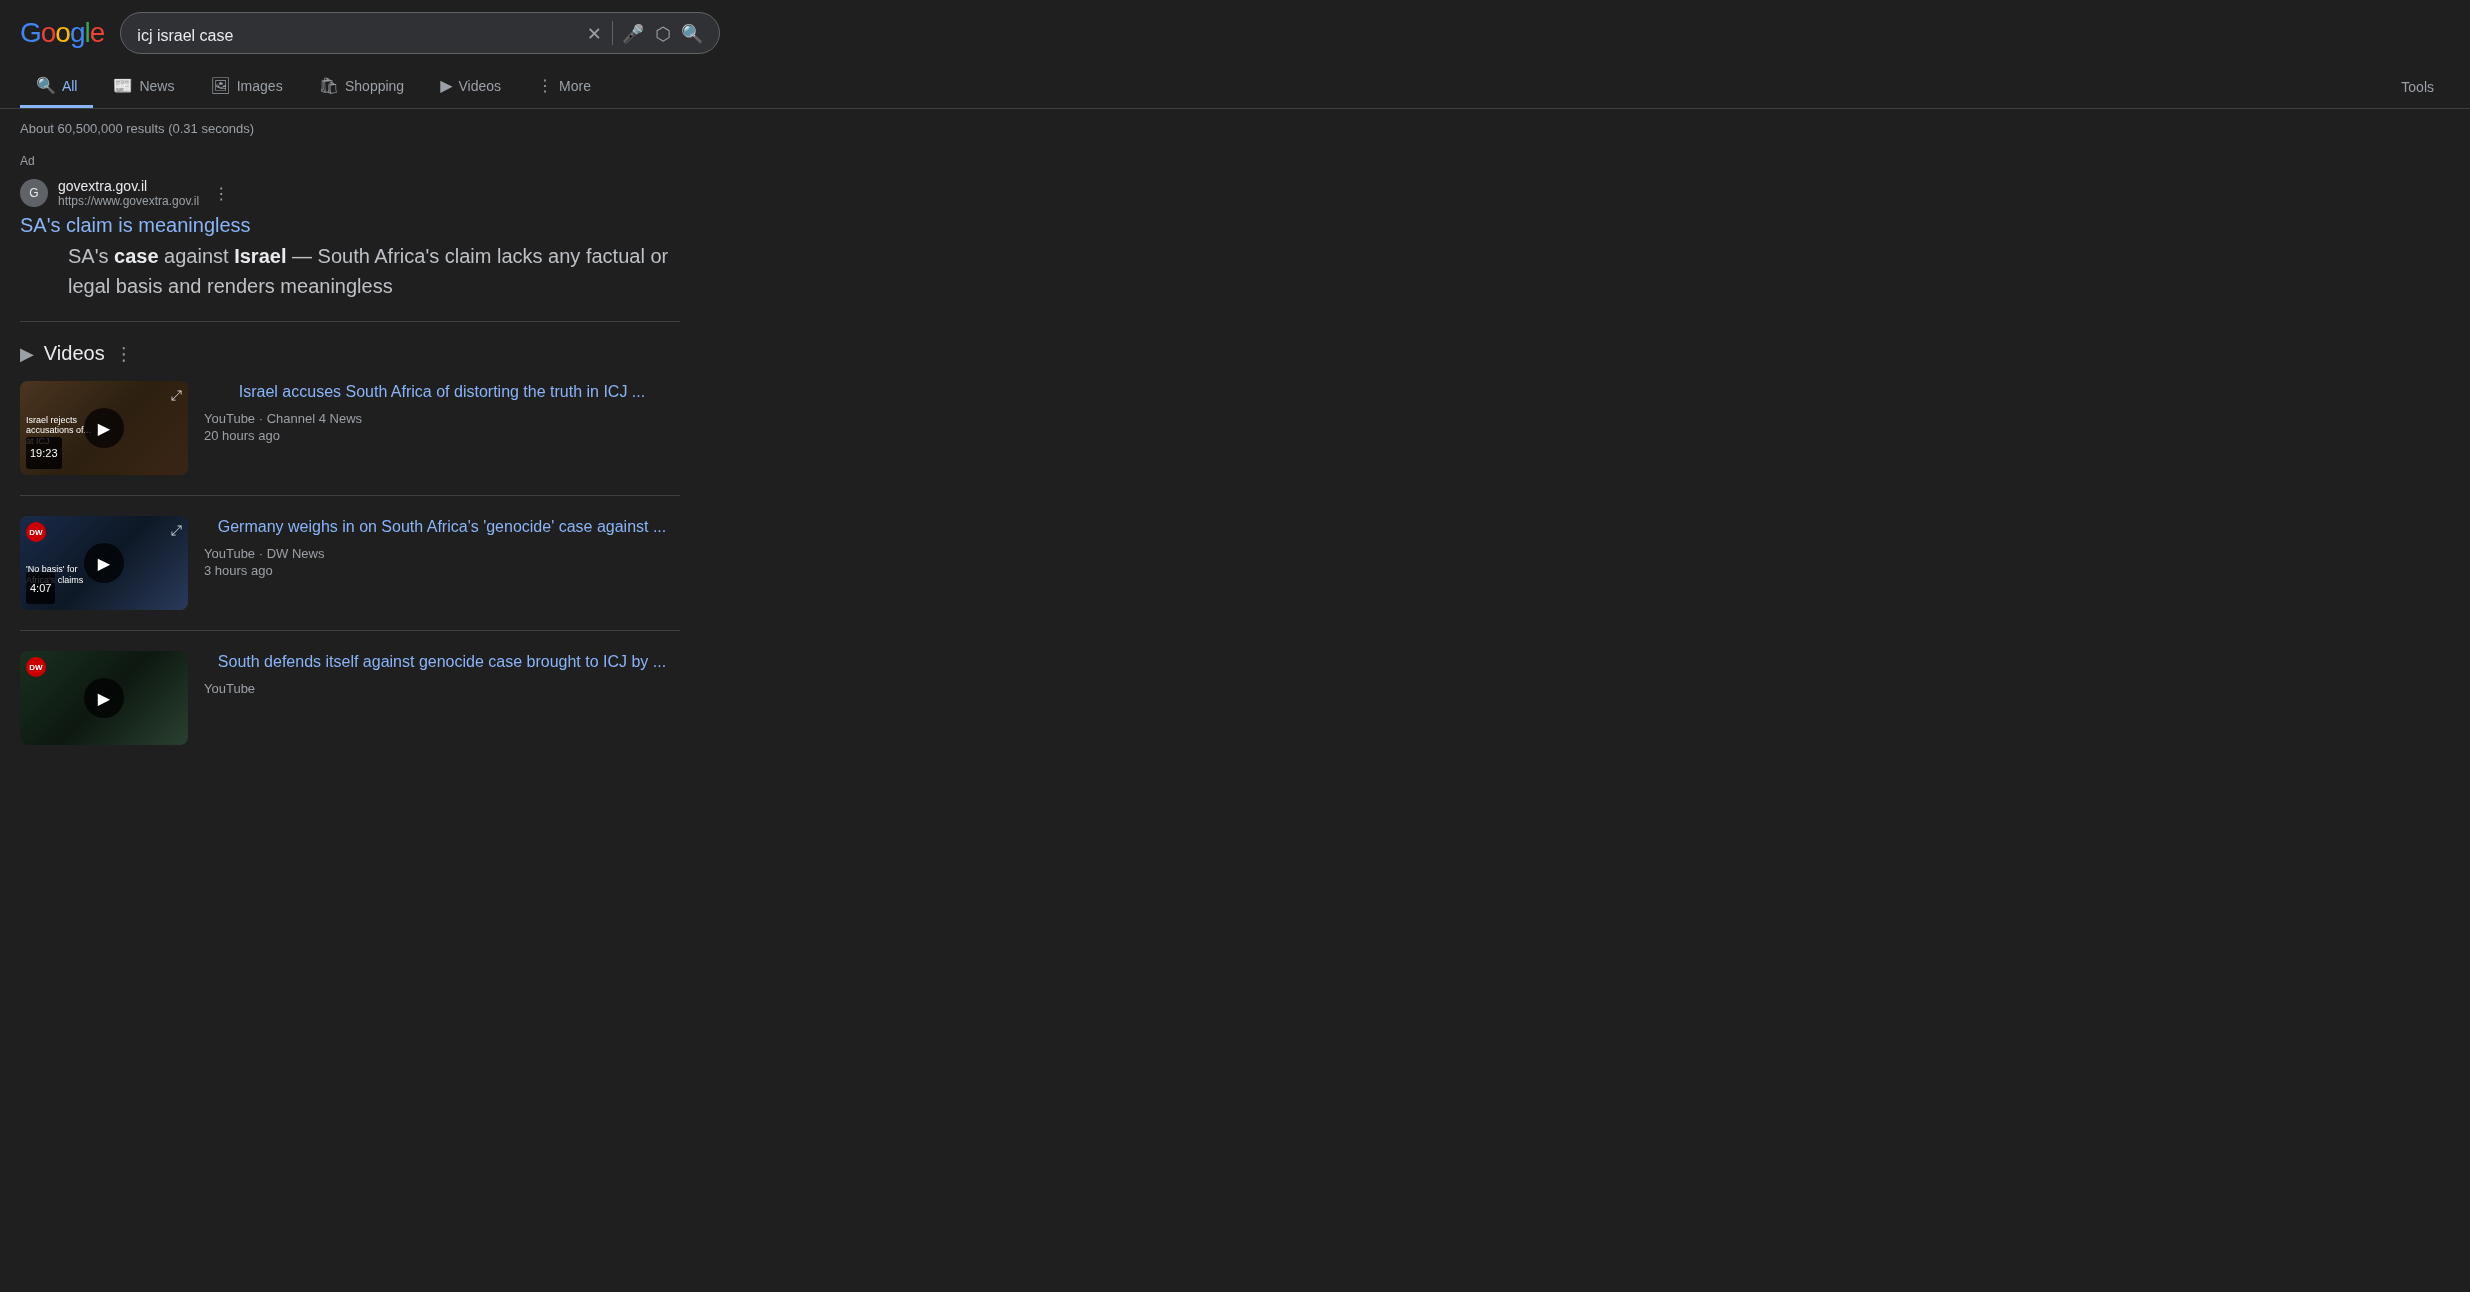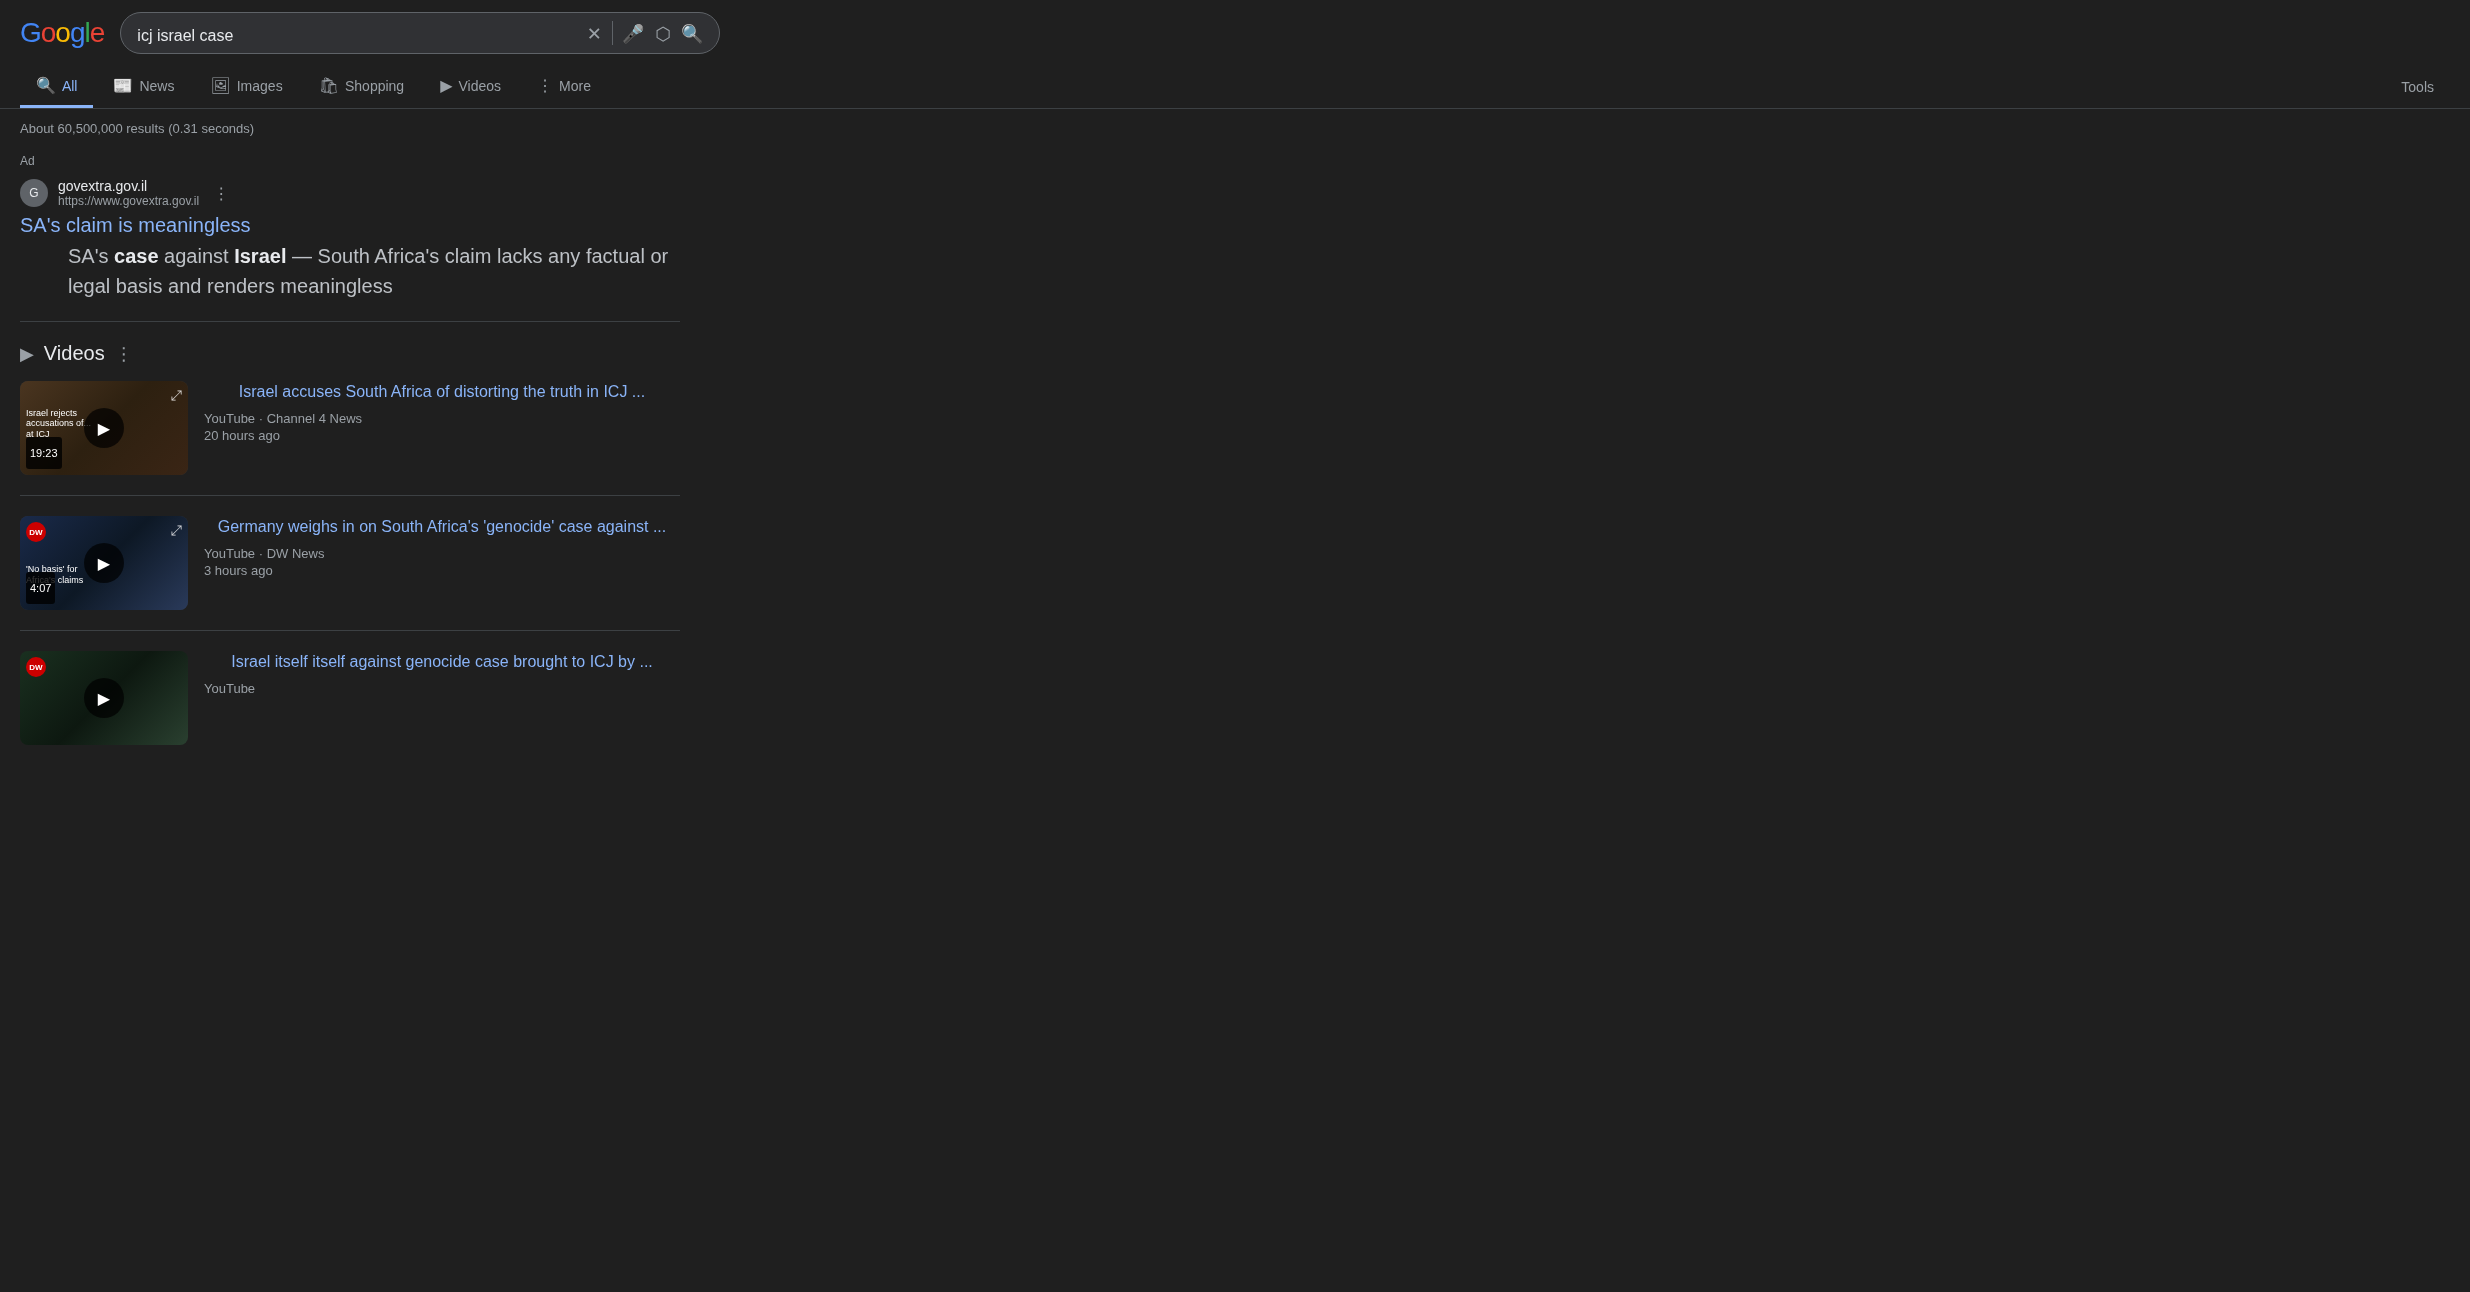--- a/index.html
+++ b/index.html
@@ -266,21 +266,21 @@
     }
     
     .thumb1-bg {
       width: 100%;
       height: 100%;
       background: linear-gradient(135deg, #4a3520 0%, #2d2010 50%, #3a2515 100%);
       position: relative;
     }
     .thumb1-text {
       position: absolute;
-      bottom: 35px;
+      bottom: 28px;
       left: 6px;
       font-size: 9px;
       color: white;
       line-height: 1.2;
     }
     .thumb2-bg {
       width: 100%;
       height: 100%;
       background: linear-gradient(135deg, #1a2a4a 0%, #0d1825 50%, #2a3a5a 100%);
       position: relative;
@@ -430,19 +430,19 @@
 
     <div class="video-item">
       <div class="video-thumb">
         <div class="thumb3-bg"></div>
         <div class="thumb-overlay">
           <div class="play-btn">▶</div>
         </div>
         <div class="thumb-logo" style="background:#c00; color:white; font-size:8px; font-weight:bold; position:absolute; top:6px; left:6px; border-radius:50%; width:20px; height:20px; display:flex; align-items:center; justify-content:center;">DW</div>
       </div>
       <div class="video-info">
-        <a class="video-title" href="#">Israel itself itself against genocide case brought to ICJ by ...</a>
+        <a class="video-title" href="#">South defends itself against genocide case brought to ICJ by ...</a>
         <div class="video-source">YouTube</div>
       </div>
     </div>
 
   </div>
 </div>
 
 </body></html>

